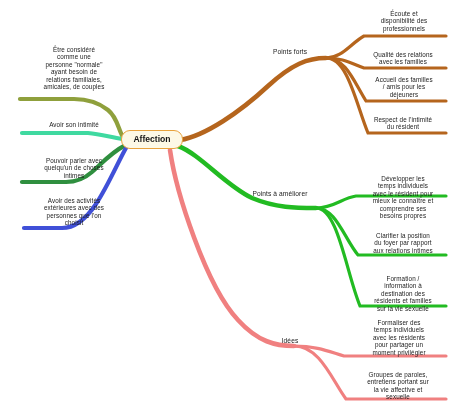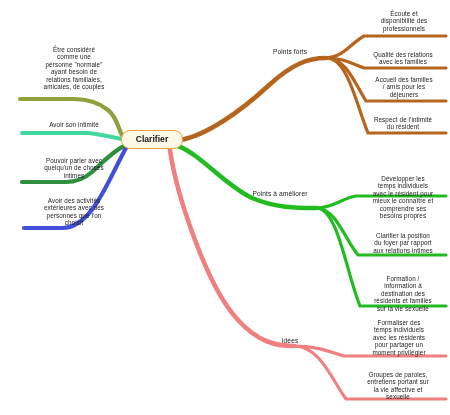--- a/index.html
+++ b/index.html
@@ -61,21 +61,21 @@
     <path d="M178 146 C 200 154 226 186 252 198 C 276 208 296 208 316 208" stroke="#22bb22" stroke-width="4.6" stroke-linecap="round"></path>
     <path d="M316 208 C 334 208 342 198 356 196 L 446 196" stroke="#22bb22" stroke-width="3.2" stroke-linecap="round"></path>
     <path d="M316 208 C 336 208 344 238 358 255 L 446 255" stroke="#22bb22" stroke-width="3.2" stroke-linecap="round"></path>
     <path d="M316 208 C 338 208 346 272 360 306 L 446 306" stroke="#22bb22" stroke-width="3.2" stroke-linecap="round"></path>
 
     <path d="M170 150 C 176 192 206 286 238 320 C 258 342 276 346 294 346" stroke="#f08080" stroke-width="4.6" stroke-linecap="round"></path>
     <path d="M294 346 C 318 346 330 352 344 356 L 446 356" stroke="#f08080" stroke-width="3.2" stroke-linecap="round"></path>
     <path d="M294 346 C 320 346 332 380 346 399 L 446 399" stroke="#f08080" stroke-width="3.2" stroke-linecap="round"></path>
   </svg>
 
-  <div id="center-node">Clarifier</div>
+  <div id="center-node">Affection</div>
 
   <div class="label leaf" style="left:20px;top:46px;width:108px;">Être considéré
 comme une
 personne "normale"
 ayant besoin de
 relations familiales,
 amicales, de couples</div>
 
   <div class="label leaf" style="left:20px;top:121px;width:108px;">Avoir son intimité</div>
 

